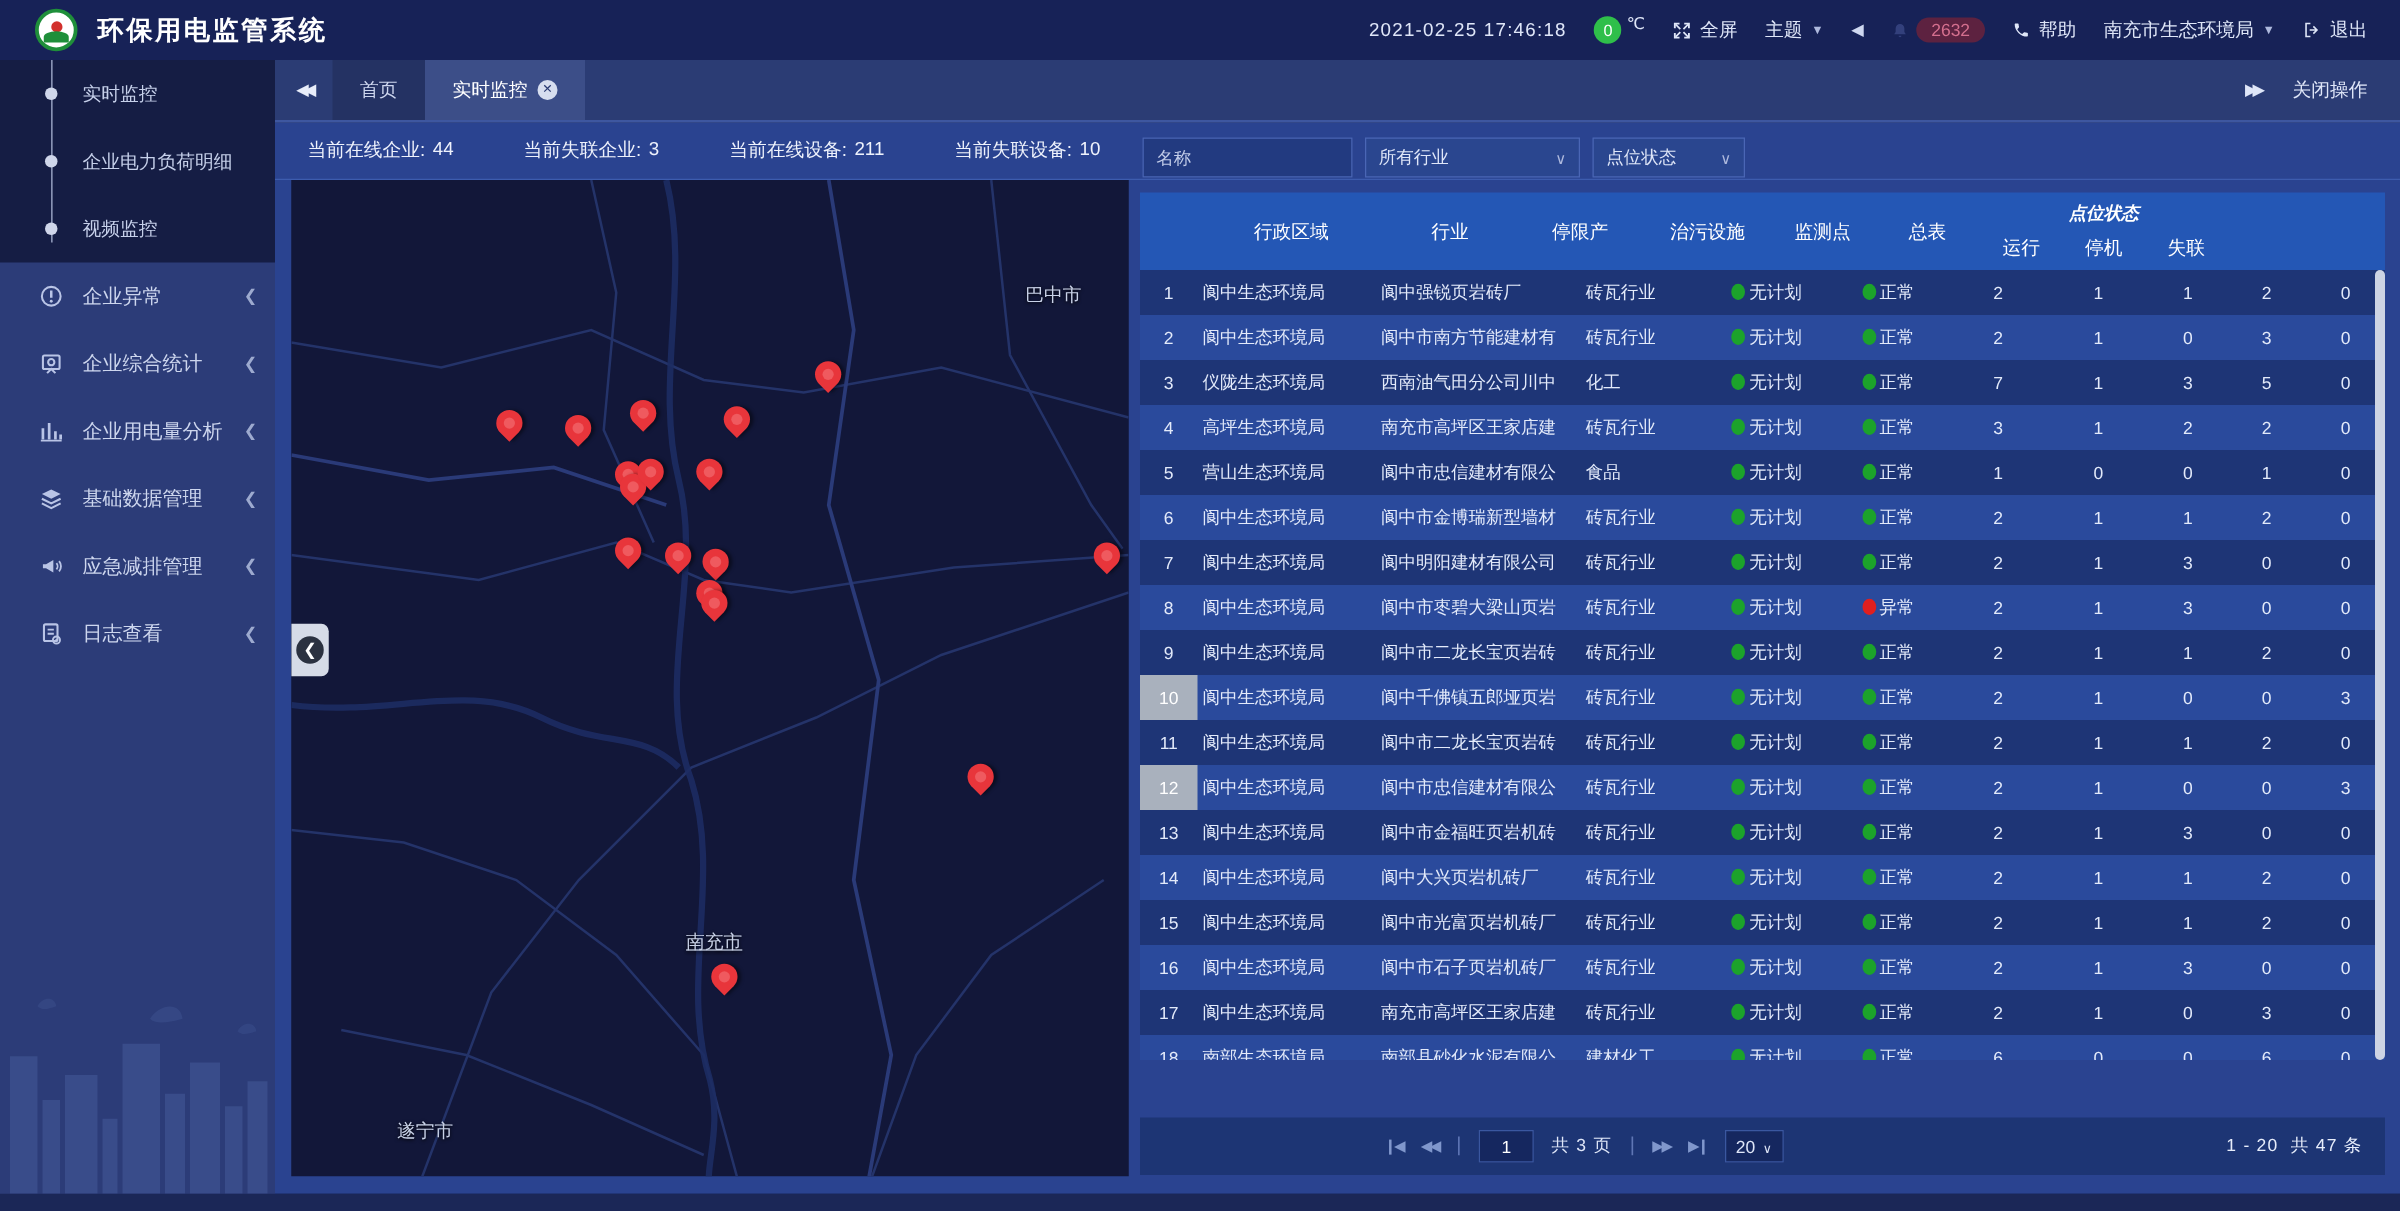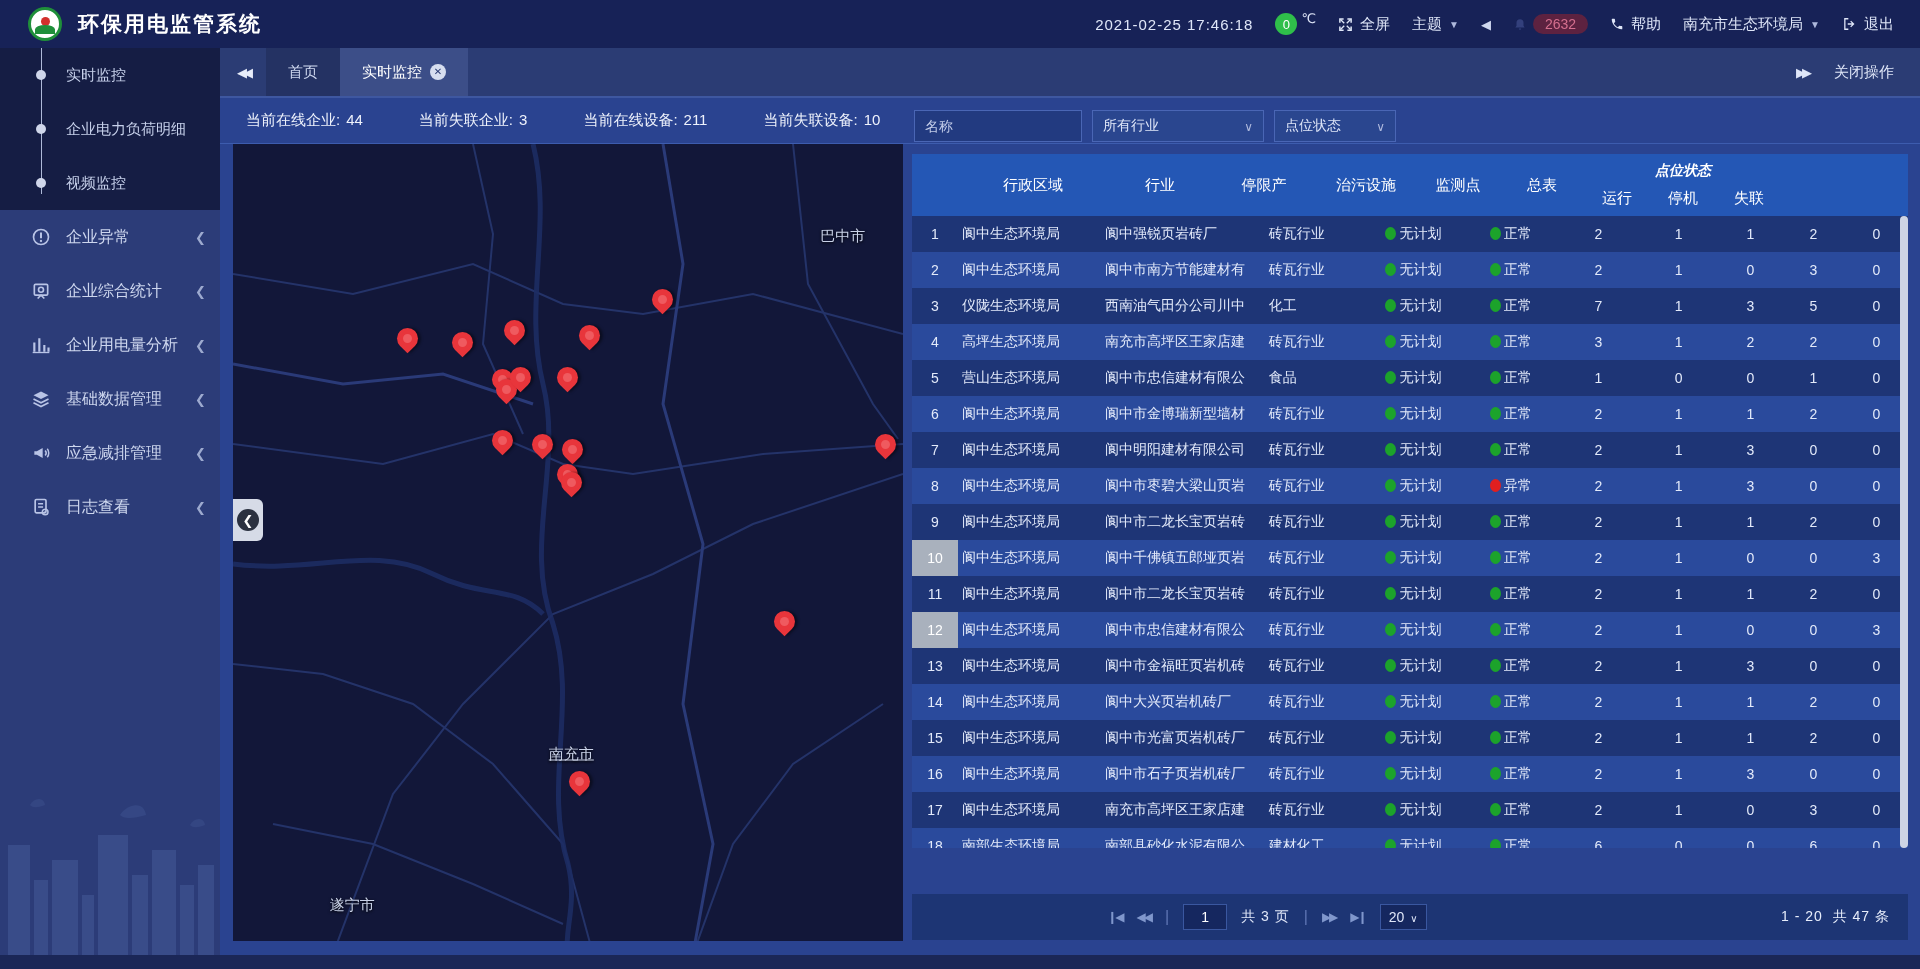--- a/index.html
+++ b/index.html
@@ -320,21 +320,21 @@
         <path d="M0,420 C80,430 140,400 200,430 C250,455 280,440 310,470"></path>
       </g>
       <g fill="none" stroke="#2a3a78" stroke-width="3">
         <path d="M430,0 L450,120 430,260 470,400 450,560 480,700 460,810"></path>
         <path d="M0,220 L110,240 210,230 300,260"></path>
       </g>
     </svg>
     <div id="mapLabels">
         <span class="map-label" style="left: 91%; top: 11.5%;">巴中市</span>
         <span class="map-label" style="left: 50.5%; top: 76.5%; text-decoration: underline;">南充市</span>
-        <span class="map-label" style="left: 16%; top: 95.5%; margin-left: 12px;">遂宁市</span>
+        <span class="map-label" style="left: 16%; top: 95.5%;">遂宁市</span>
       </div>
     <div id="mapMarkers">
         <span class="pin" style="left: 26%; top: 26.3%;"></span>
         <span class="pin" style="left: 34.2%; top: 26.9%;"></span>
         <span class="pin" style="left: 42%; top: 25.3%;"></span>
         <span class="pin" style="left: 53.1%; top: 26%;"></span>
         <span class="pin" style="left: 64%; top: 21.5%;"></span>
         <span class="pin" style="left: 40.1%; top: 31.5%;"></span>
         <span class="pin" style="left: 40.7%; top: 32.7%;"></span>
         <span class="pin" style="left: 42.8%; top: 31.2%;"></span>

